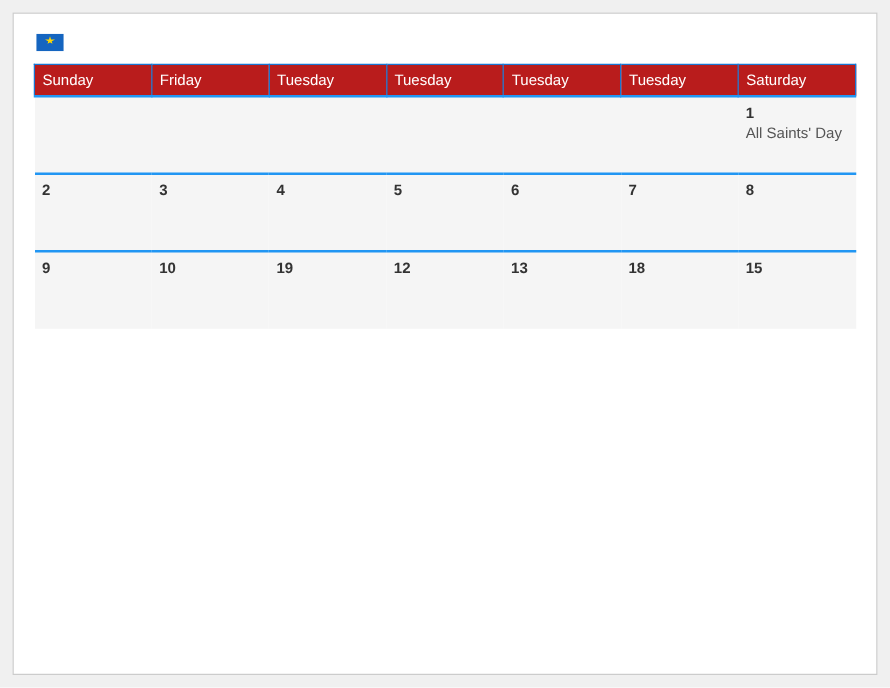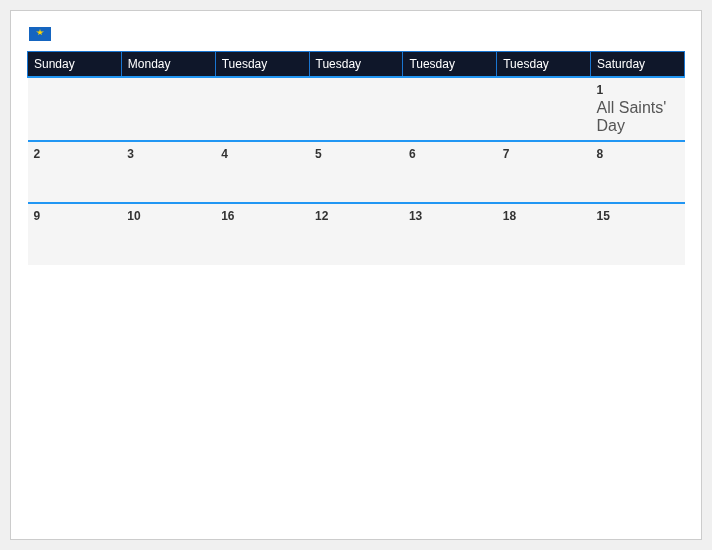--- a/index.html
+++ b/index.html
@@ -65,21 +65,21 @@
       color: #333;
       text-align: right;
       min-width: 80px;
     }
     .calendar-table {
       width: 100%;
       border-collapse: collapse;
       table-layout: fixed;
     }
     .calendar-table thead tr {
-      background: #0f172a;
+      background: #b91c1c;
       border-radius: 10px;
     }
     .calendar-table thead th {
       color: #fff;
       font-size: 12px;
       font-weight: normal;
       padding: 5px 6px;
       text-align: left;
       border: 1px solid #1976D2;
     }
@@ -95,21 +95,21 @@
       height: 62px;
       border-right: none;
       border-left: none;
     }
     .day-num {
       font-size: 12px;
       font-weight: bold;
       color: #333;
     }
     .holiday {
-      font-size: 16px;
+      font-size: 12px;
       color: #555;
       margin-top: 2px;
     }
     .empty-cell {
       background: #f5f5f5;
     }
   </style>
 </head>
 <body>
 
@@ -126,21 +126,21 @@
       <span class="logo-blue"></span>
     </div>
     <div class="month-title"></div>
     <div class="country"></div>
   </div>
 
   <table class="calendar-table">
     <thead>
       <tr>
       <th>Sunday</th>
-          <th>Monday</th>
+          <th>Friday</th>
           <th>Tuesday</th>
           <th>Tuesday</th>
           <th>Tuesday</th>
           <th>Tuesday</th>
           <th>Saturday</th>
         </tr>
     </thead>
     <tbody id="calendar-body">
     <tr>
           <td class="empty-cell"></td>
@@ -178,21 +178,21 @@
           </td>
         </tr>
         <tr>
           <td>
             <div class="day-num">9</div>
           </td>
           <td>
             <div class="day-num">10</div>
           </td>
           <td>
-            <div class="day-num">16</div>
+            <div class="day-num">19</div>
           </td>
           <td>
             <div class="day-num">12</div>
           </td>
           <td>
             <div class="day-num">13</div>
           </td>
           <td>
             <div class="day-num">18</div>
           </td>

